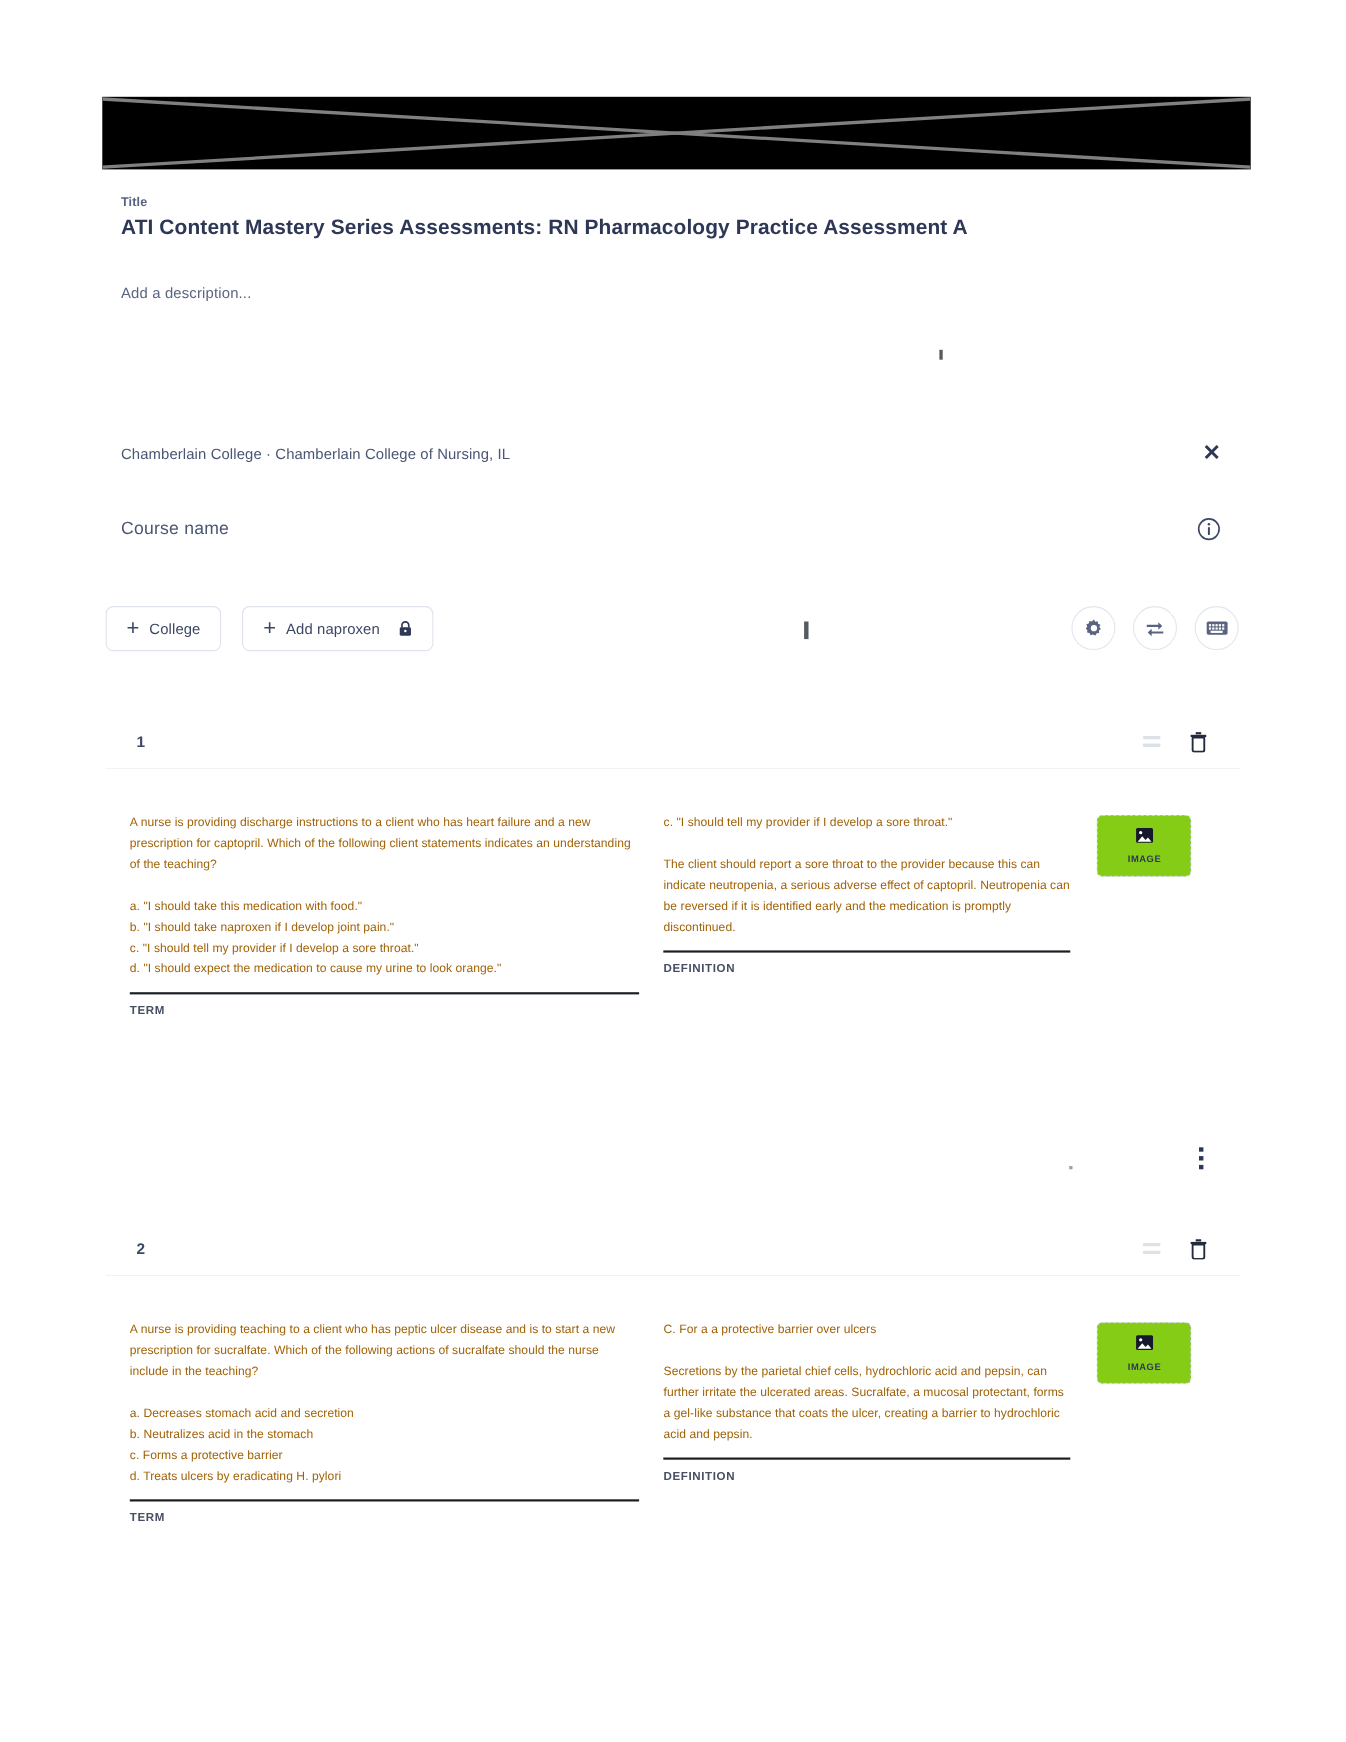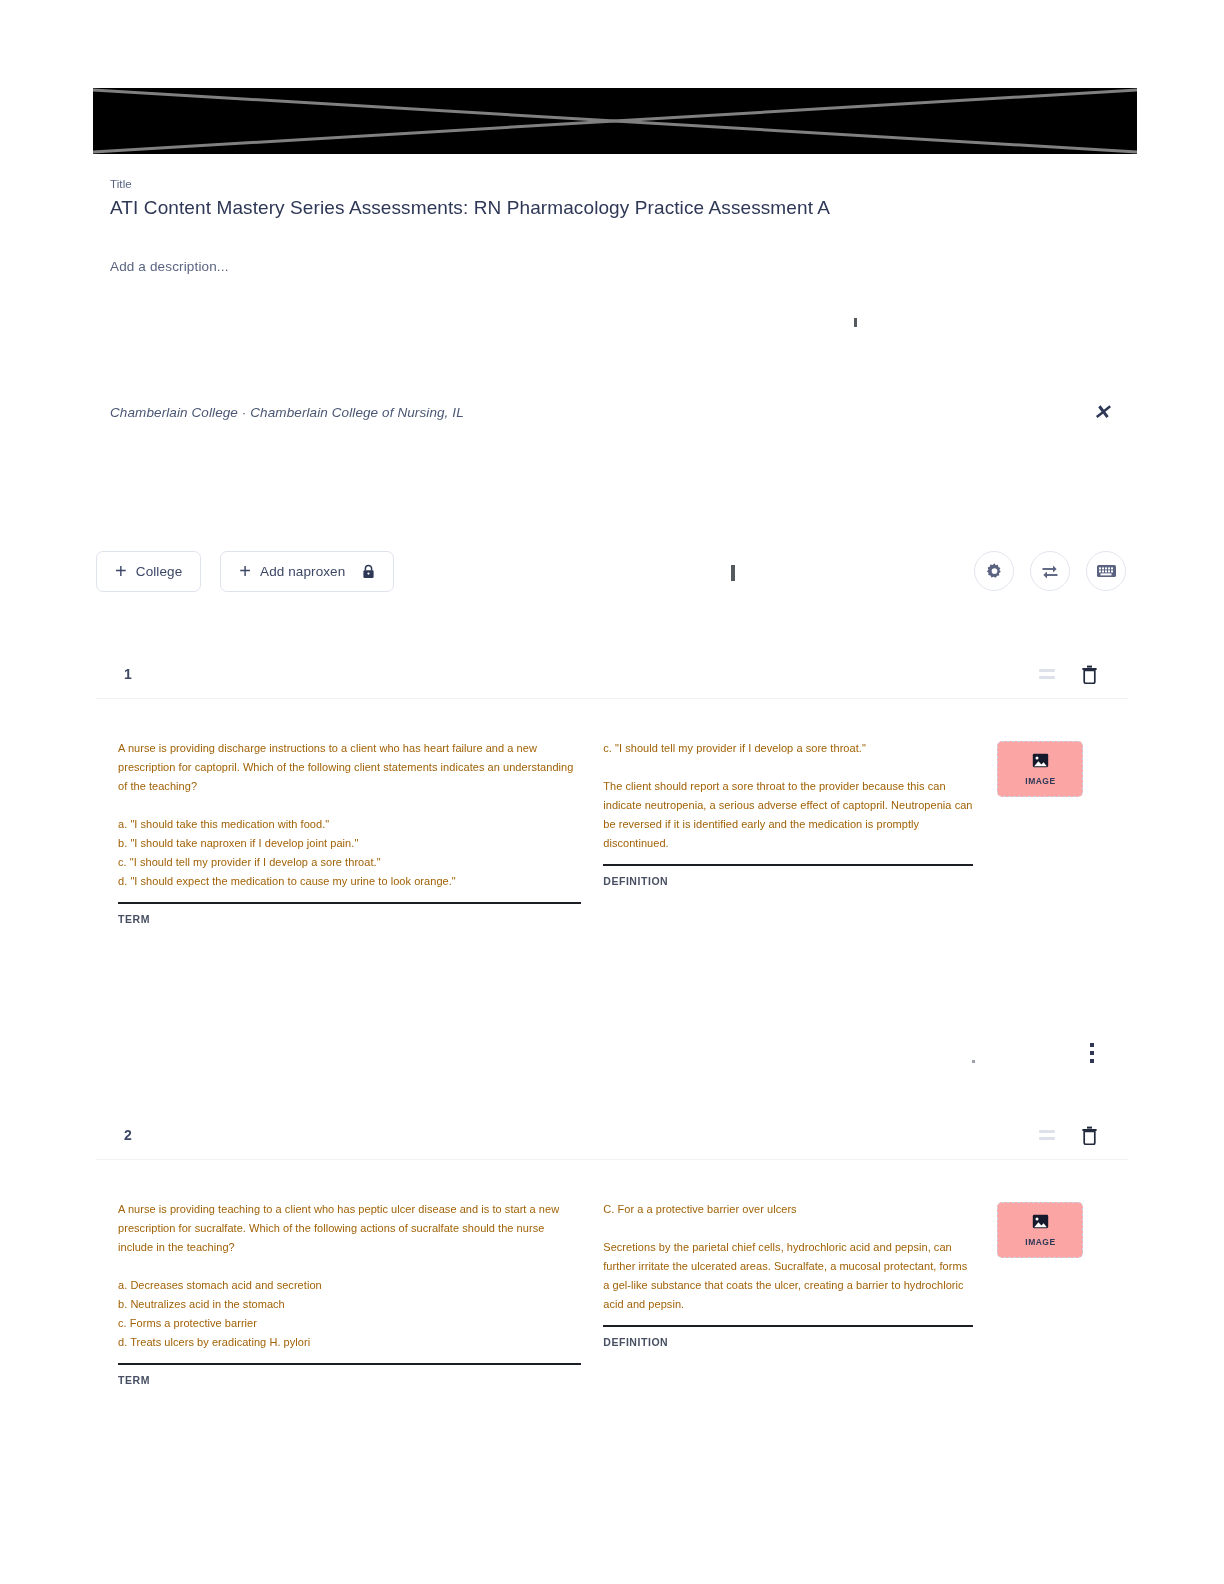--- a/index.html
+++ b/index.html
@@ -24,21 +24,21 @@
     left: 93px;
     top: 88px;
     width: 1044px;
     height: 66px;
     background: #000000;
     overflow: hidden;
   }
   .banner svg { display: block; width: 100%; height: 100%; }
 
   
-  .title-block { position: absolute; left: 110px; top: 178px; width: 900px; }
+  .title-block { position: absolute; left: 110px; top: 178px; width: 900px; font-weight: bold; }
   .field-label {
     font-size: 11.5px;
     color: #586380;
     letter-spacing: .1px;
     margin-bottom: 7px;
   }
   .title-text {
     font-size: 19px;
     color: #2e3856;
     letter-spacing: .1px;
@@ -65,21 +65,20 @@
 
   
   .school-row {
     position: absolute;
     left: 110px;
     top: 402px;
     width: 1000px;
     display: flex;
     align-items: center;
     justify-content: space-between;
-    font-style: italic;
   }
   .school-name {
     font-size: 13.5px;
     color: #4a5673;
     letter-spacing: .1px;
   }
   .close-x {
     font-size: 20px;
     color: #2e3856;
     font-weight: 700;
@@ -209,21 +208,21 @@
   .img-drop {
     width: 86px; height: 56px;
     border: 1.6px dashed #ccd3e2;
     border-radius: 5px;
     display: flex;
     flex-direction: column;
     align-items: center;
     justify-content: center;
     gap: 4px;
     cursor: pointer;
-    background: #fca5a5;
+    background: #84cc16;
   }
   .img-drop .cap {
     font-size: 8.5px;
     color: #2e3856;
     font-weight: 700;
     letter-spacing: .5px;
   }
 
   .kebab {
     position: absolute;
@@ -257,20 +256,30 @@
 
   <div class="artifact a1"></div>
   <div class="artifact a2"></div>
   <div class="artifact a3"></div>
 
   <div class="school-row">
     <div class="school-name">Chamberlain College · Chamberlain College of Nursing, IL</div>
     <div class="close-x">✕</div>
   </div>
 
+  <div class="course-row">
+    <div class="course-name">Course name</div>
+    <span class="info-icon">
+      <svg width="22" height="22" viewBox="0 0 22 22">
+        <circle cx="11" cy="11" r="9.3" fill="none" stroke="#3d4766" stroke-width="1.5"></circle>
+        <circle cx="11" cy="6.6" r="1.15" fill="#3d4766"></circle>
+        <rect x="10.1" y="9.2" width="1.8" height="7.2" rx="0.8" fill="#3d4766"></rect>
+      </svg>
+    </span>
+  </div>
 
   <div class="toolbar">
     <button class="btn">
       <span class="plus">+</span>
       <span>College</span>
     </button>
     <button class="btn">
       <span class="plus">+</span>
       <span>Add naproxen</span>
       <span class="lock-ico">

